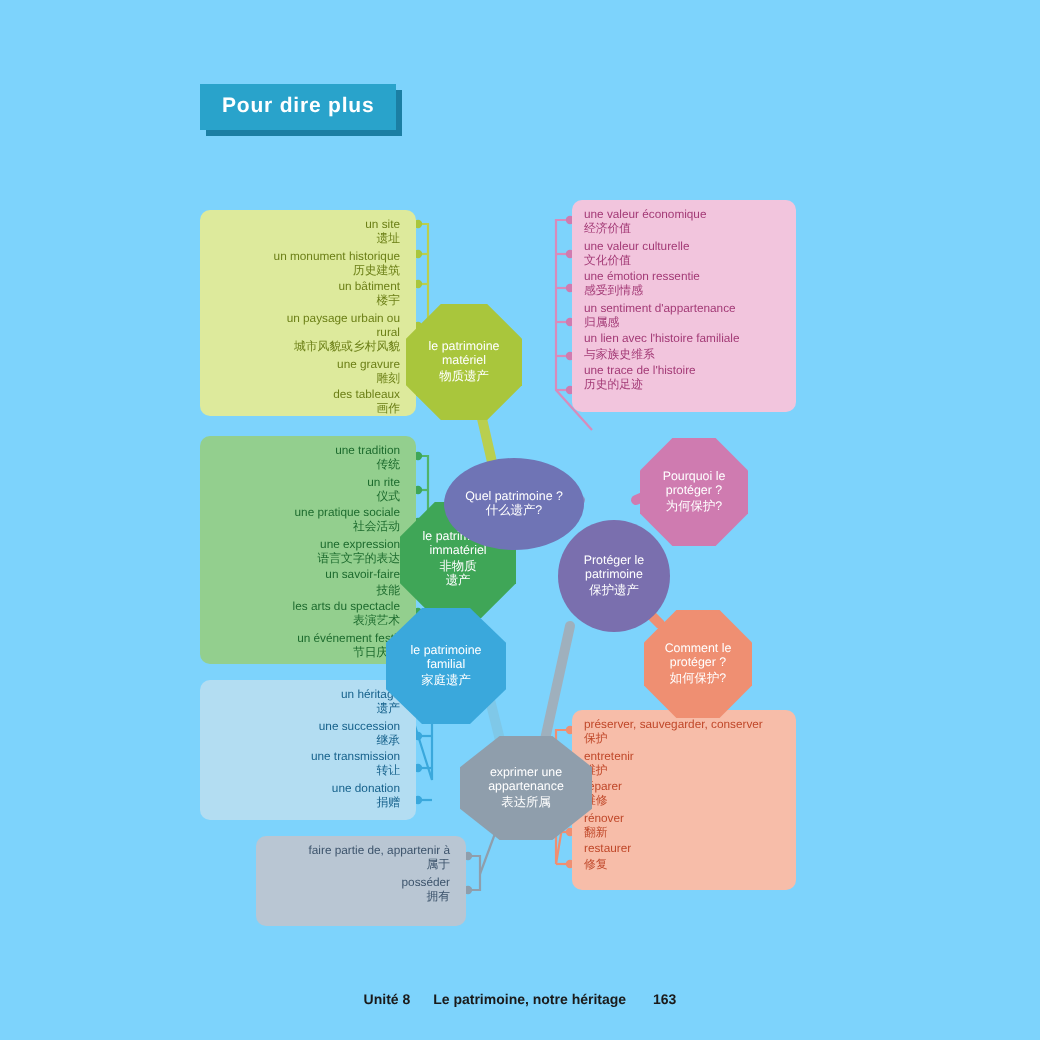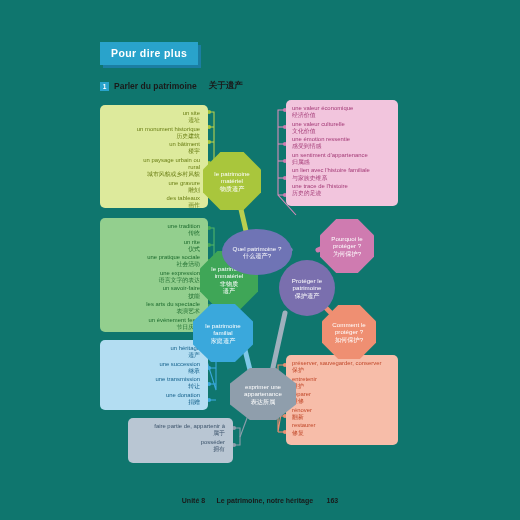--- a/index.html
+++ b/index.html
@@ -2,21 +2,21 @@
 <html><head>
 <meta charset="utf-8">
 <style>
   html,body{margin:0;padding:0;}
   body{
     width:520px;height:520px;overflow:hidden;
     background:#ffffff;
     font-family:"Liberation Sans","DejaVu Sans",sans-serif;
     position:relative;
   }
-  .page{position:absolute;left:0;top:0;width:520px;height:520px;background:#0f766e;}
+  .page{position:absolute;left:0;top:0;width:520px;height:520px;background:#7dd3fc;}
 
   
   .chapter-tab{
     position:absolute;left:100px;top:42px;
     background:#29a3cb;color:#ffffff;
     font-size:10.5px;font-weight:bold;letter-spacing:.4px;
     padding:5px 11px 6px 11px;
     box-shadow:3px 3px 0 #1b7ea3;
   }
   .section-row{position:absolute;left:100px;top:80px;display:flex;align-items:center;gap:5px;}
@@ -78,25 +78,20 @@
   .footer span{font-size:7px;font-weight:bold;color:#1a1a1a;}
   .footer .pg{margin-left:9px;}
 </style>
 </head>
 <body>
 
 <div class="page">
 
   <div class="chapter-tab">Pour dire plus</div>
 
-  <div class="section-row">
-    <span class="sec-num">1</span>
-    <span class="sec-fr">Parler du patrimoine</span>
-    <span class="sec-zh">关于遗产</span>
-  </div>
 
   <svg class="wires" viewBox="0 0 520 520">
 
     <path d="M208 112 L214 112 L214 200 L203 186" fill="none" stroke="#b9cf4f" stroke-width="1.1"></path>
     <path d="M208 127 L214 127" fill="none" stroke="#b9cf4f" stroke-width="1.1"></path>
     <path d="M208 142 L214 142" fill="none" stroke="#b9cf4f" stroke-width="1.1"></path>
     <path d="M208 163 L214 163" fill="none" stroke="#b9cf4f" stroke-width="1.1"></path>
     <path d="M208 180 L214 180" fill="none" stroke="#b9cf4f" stroke-width="1.1"></path>
     <path d="M208 196 L214 196" fill="none" stroke="#b9cf4f" stroke-width="1.1"></path>
     <circle cx="209" cy="112" r="2.1" fill="#a9c63c"></circle>

